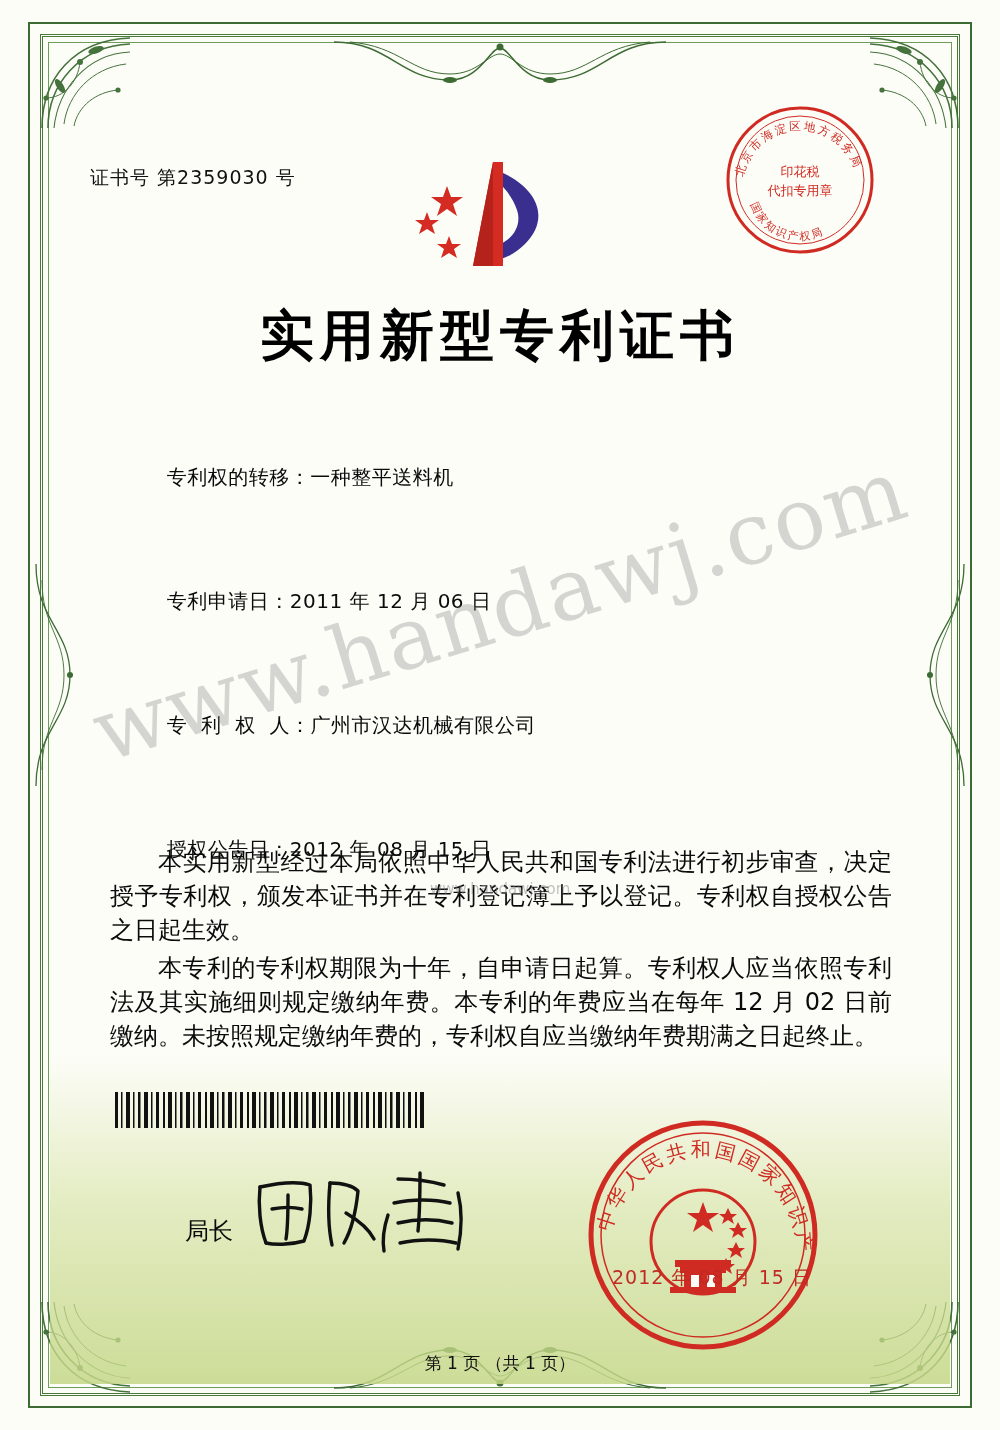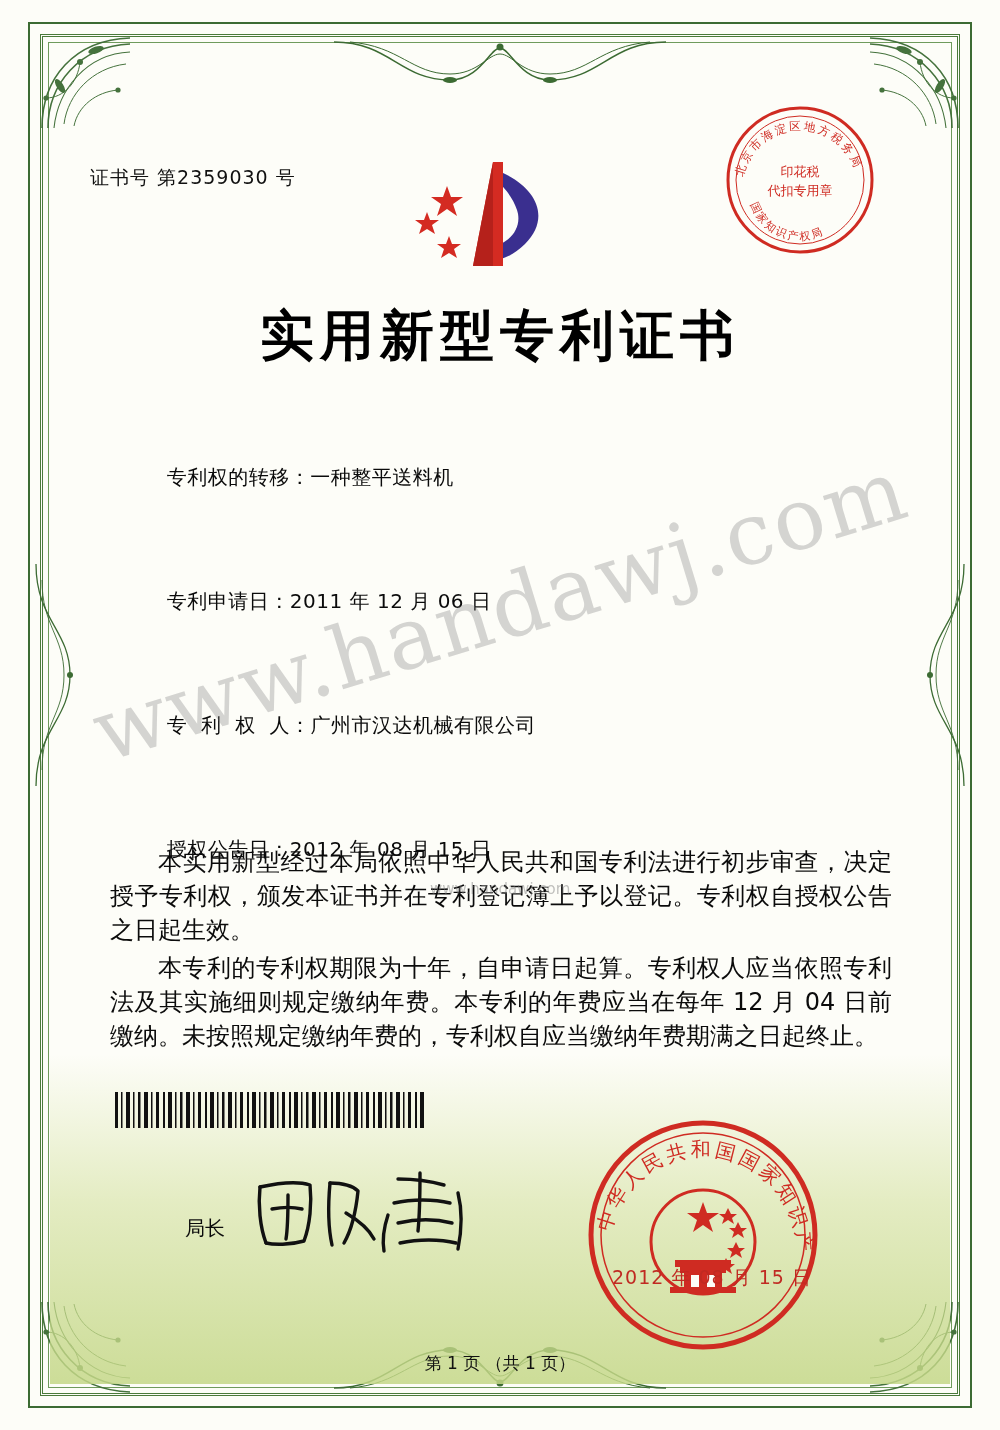--- a/index.html
+++ b/index.html
@@ -166,21 +166,21 @@
     position: absolute;
     left: 612px; top: 1265px;
     font-size: 19px;
     color: #c02a22;
     letter-spacing: 1px;
   }
 
   .director {
     position: absolute;
     left: 185px; top: 1215px;
-    font-size: 20px;
+    font-size: 24px;
     color: #0b0b0b;
   }
   .signature {
     position: absolute;
     left: 248px; top: 1165px;
     width: 230px; height: 95px;
   }
 
   .page-no {
     position: absolute;
@@ -399,21 +399,21 @@
       <div class="field">
         <span>专  利  权  人：</span><span>广州市汉达机械有限公司</span>
       </div>
       <div class="field">
         <span>授权公告日：</span><span>2012 年 08 月 15 日</span>
       </div>
     </div>
 
     <div class="body-text">
       <p>本实用新型经过本局依照中华人民共和国专利法进行初步审查，决定授予专利权，颁发本证书并在专利登记簿上予以登记。专利权自授权公告之日起生效。</p>
-      <p>本专利的专利权期限为十年，自申请日起算。专利权人应当依照专利法及其实施细则规定缴纳年费。本专利的年费应当在每年 12 月 04 日前缴纳。未按照规定缴纳年费的，专利权自应当缴纳年费期满之日起终止。</p>
+      <p>本专利的专利权期限为十年，自申请日起算。专利权人应当依照专利法及其实施细则规定缴纳年费。本专利的年费应当在每年 12 月 02 日前缴纳。未按照规定缴纳年费的，专利权自应当缴纳年费期满之日起终止。</p>
     </div>
 
     <div class="barcode">
       <svg viewBox="0 0 310 36" preserveAspectRatio="none">
         <g fill="#111">
           <rect x="0" y="0" width="3" height="36"></rect>
             <rect x="6" y="0" width="1.5" height="36"></rect>
           <rect x="11" y="0" width="4" height="36"></rect>
             <rect x="18" y="0" width="1.5" height="36"></rect>
           <rect x="23" y="0" width="2.5" height="36"></rect>

